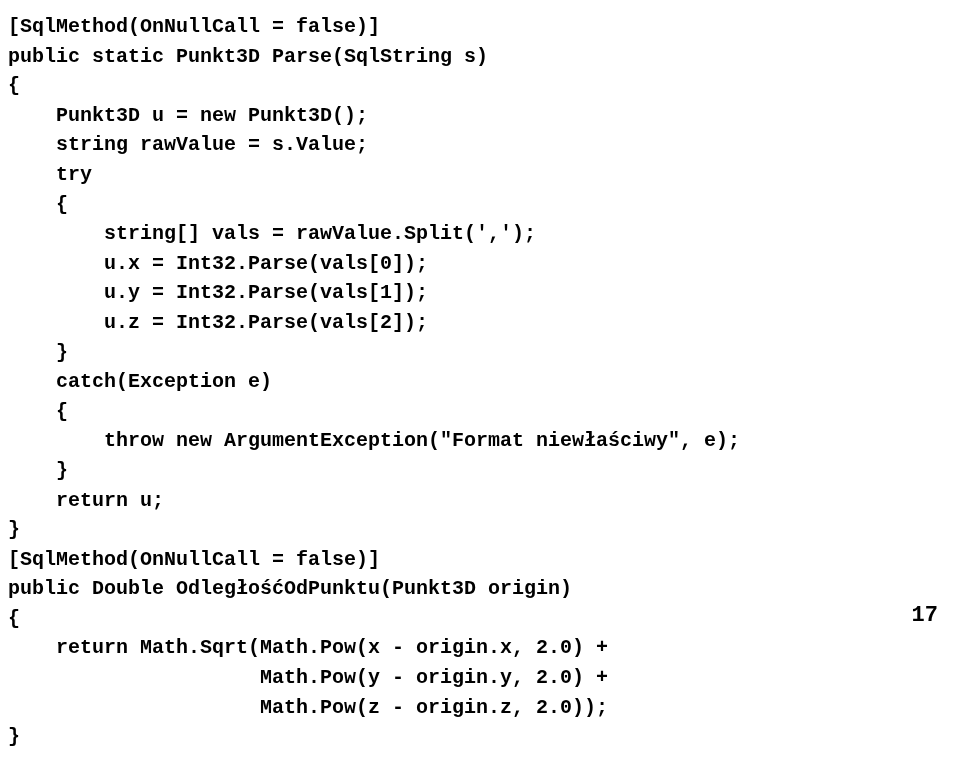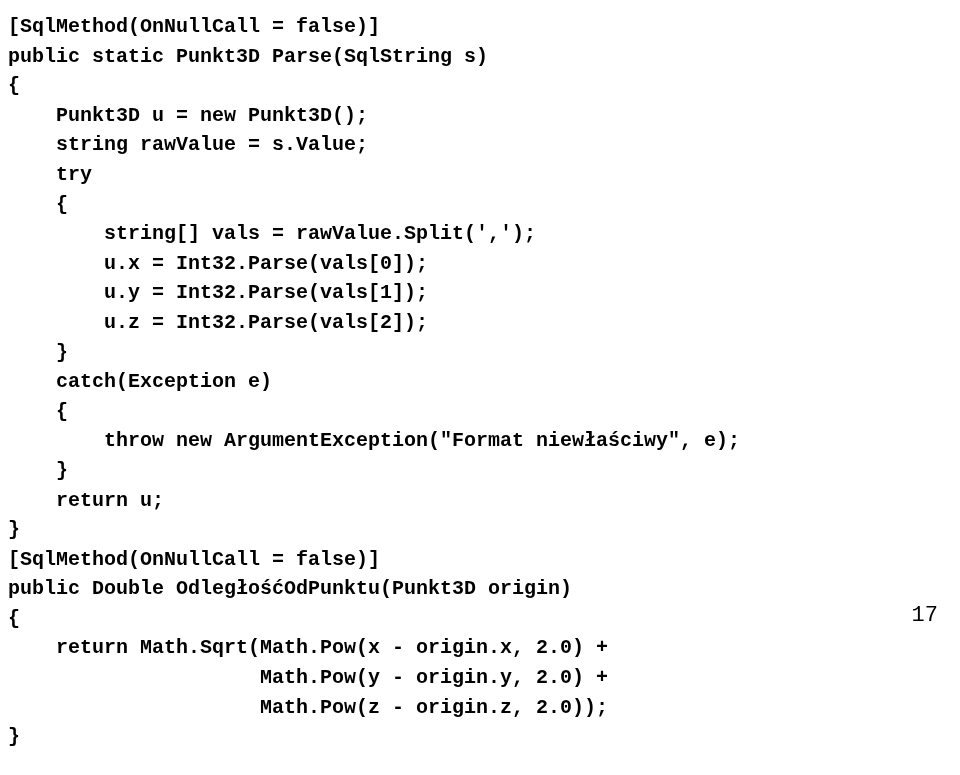--- a/index.html
+++ b/index.html
@@ -24,21 +24,21 @@
   pre.code {
     margin: 0;
     white-space: pre;
     font-family: inherit;
     font-weight: bold;
   }
   .page-number {
     position: absolute;
     bottom: 10px;
     right: 22px;
-    font-weight: normal;
+    font-weight: bold;
     font-size: 22px;
   }
 </style>
 </head>
 <body>
 
 <div class="page">
 <pre class="code"><span>[SqlMethod(OnNullCall = false)]</span>
 <span>public static Punkt3D Parse(SqlString s)</span>
 <span>{</span>

